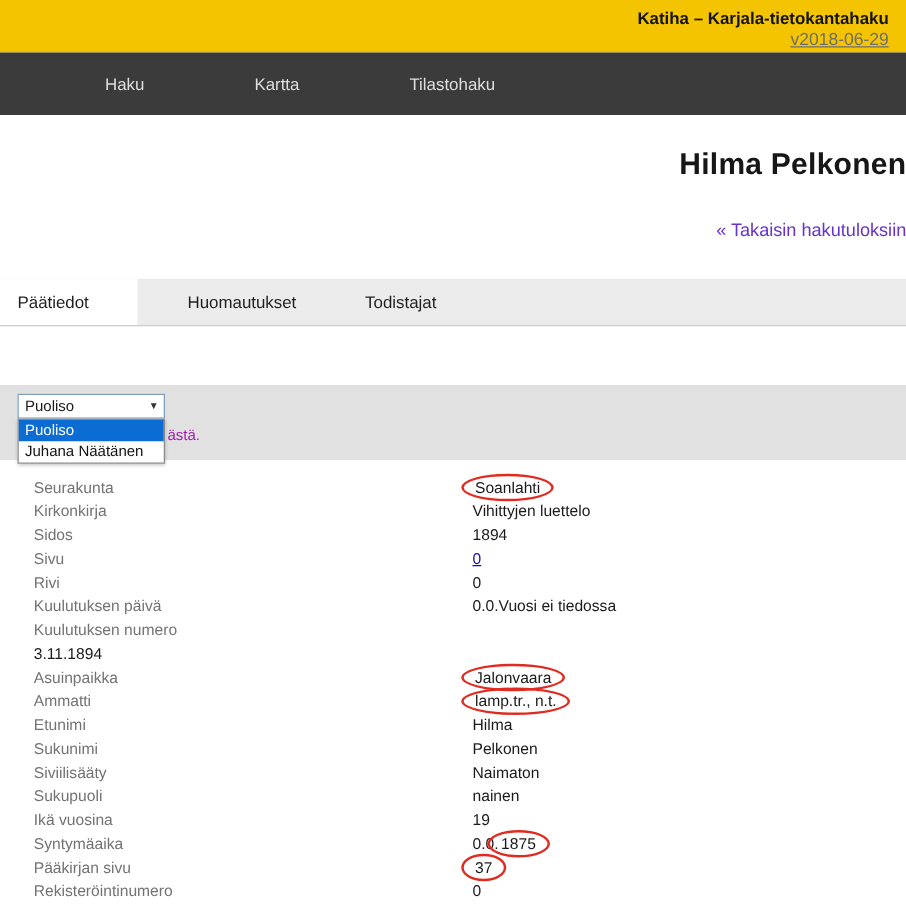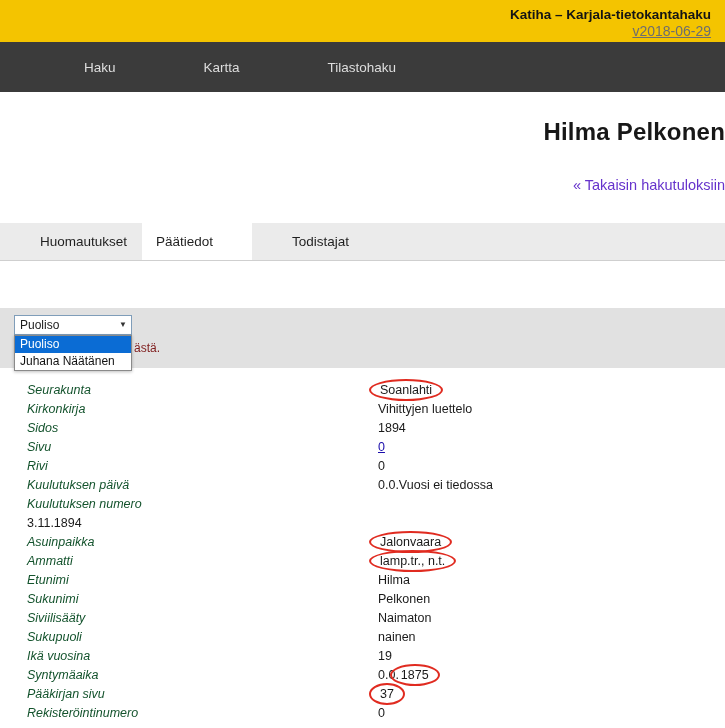--- a/index.html
+++ b/index.html
@@ -34,26 +34,26 @@
   .tab.active{background:#fff;width:110px;padding-left:14px;}
   .tab:not(.active){padding:0 15px;margin-left:25px;}
 
   
   .panel{margin-top:47px;height:60px;background:#e1e1e1;position:relative;}
   .select-box{position:absolute;left:14px;top:7px;width:118px;height:20px;background:#fff;border:1px solid #7f9db9;display:flex;align-items:center;justify-content:space-between;padding:0 4px 0 5px;font-size:12px;cursor:pointer;}
   .select-arrow{font-size:8px;color:#333;line-height:1;}
   .select-options{position:absolute;left:14px;top:27px;width:118px;background:#fff;border:1px solid #8a8a8a;z-index:3;box-shadow:0 1px 3px rgba(0,0,0,.25);}
   .option{height:17px;line-height:17px;font-size:12px;padding-left:5px;color:#111;cursor:pointer;white-space:nowrap;}
   .option.selected{background:var(--highlight-blue);color:#fff;}
-  .hint-fragment{position:absolute;left:134px;top:33px;font-size:12px;color:#7f1d1d;}
+  .hint-fragment{position:absolute;left:134px;top:33px;font-size:12px;color:#a21caf;}
 
   
   .details{padding:12px 0 0 27px;}
   .detail-row{display:flex;height:19px;align-items:center;font-size:12.5px;}
-  .detail-label{width:351px;color:#14532d;font-style:italic;}
+  .detail-label{width:351px;color:#737373;}
   .detail-value{color:#1a1a1a;white-space:nowrap;}
   .val-link{color:var(--link-blue);text-decoration:underline;cursor:pointer;}
   .circled{display:inline-block;border:2px solid var(--annotation-red);border-radius:50%;padding:2px 9px;margin:-4px -9px;}
 </style>
 </head>
 <body>
 
 <div class="topbar">
   <div class="topbar-title">Katiha – Karjala-tietokantahaku</div>
   <div class="topbar-version">v2018-06-29</div>
@@ -65,22 +65,22 @@
   <a class="nav-item">Tilastohaku</a>
 </nav>
 
 <div class="page-head">
   <h1>Hilma Pelkonen</h1>
   <br>
   <a class="back-link">« Takaisin hakutuloksiin</a>
 </div>
 
 <div class="tabbar">
+  <div class="tab active">Päätiedot</div>
   <div class="tab">Huomautukset</div>
-  <div class="tab active">Päätiedot</div>
   <div class="tab">Todistajat</div>
 </div>
 
 <div class="panel">
   <div class="select-box">
     <span class="select-value">Puoliso</span>
     <span class="select-arrow">▼</span>
   </div>
   <span class="hint-fragment">ästä.</span>
   <div class="select-options">

